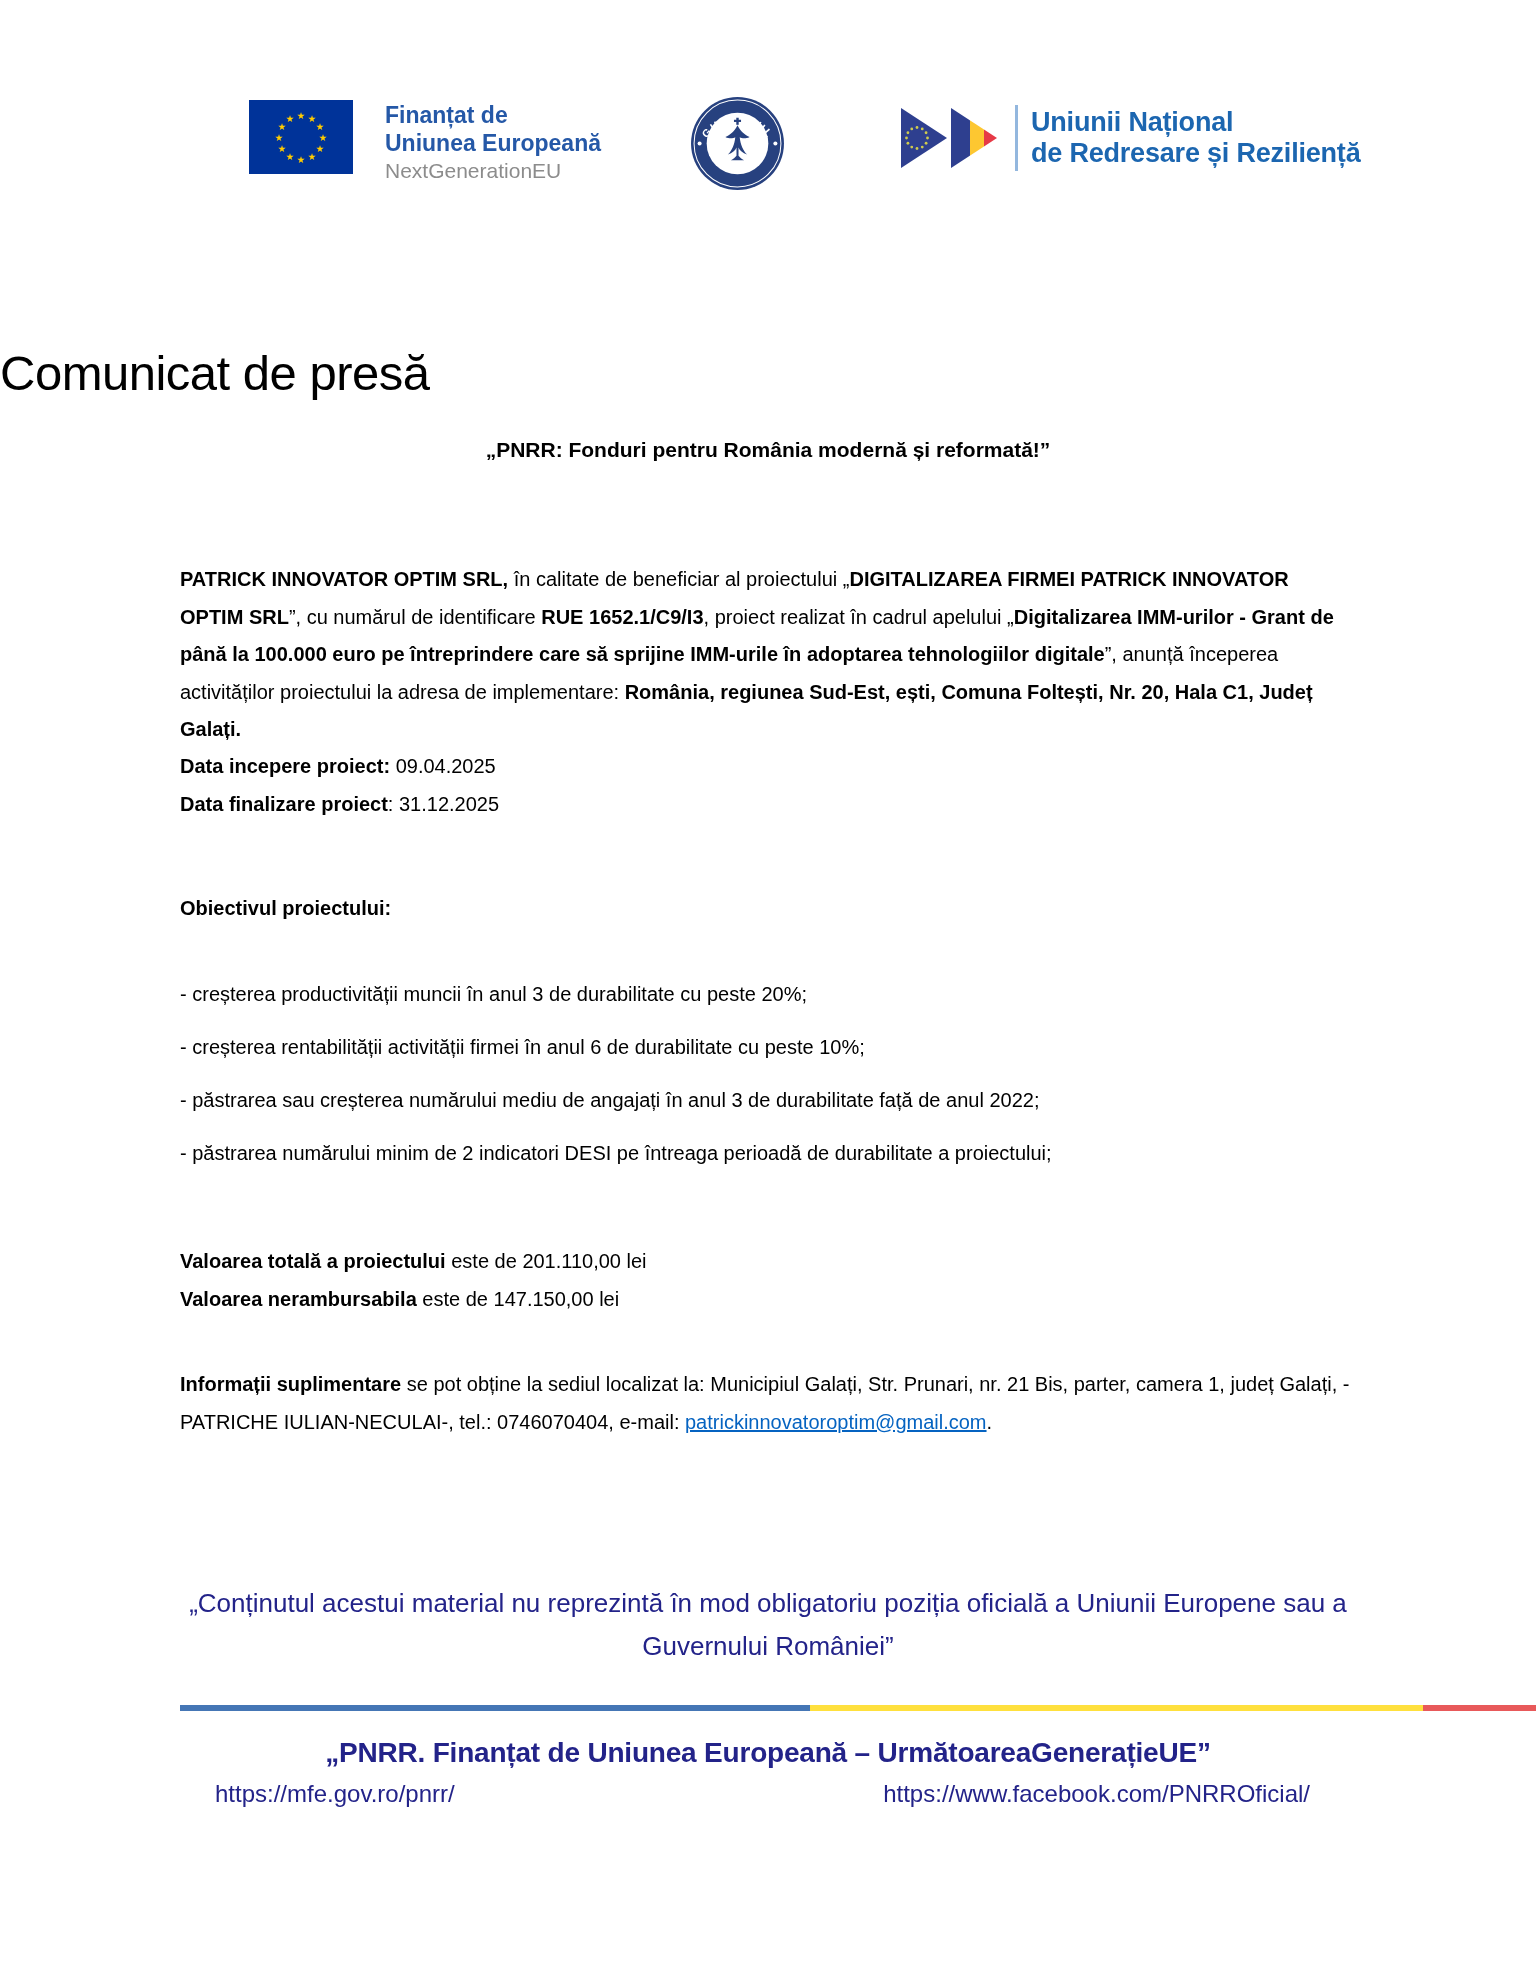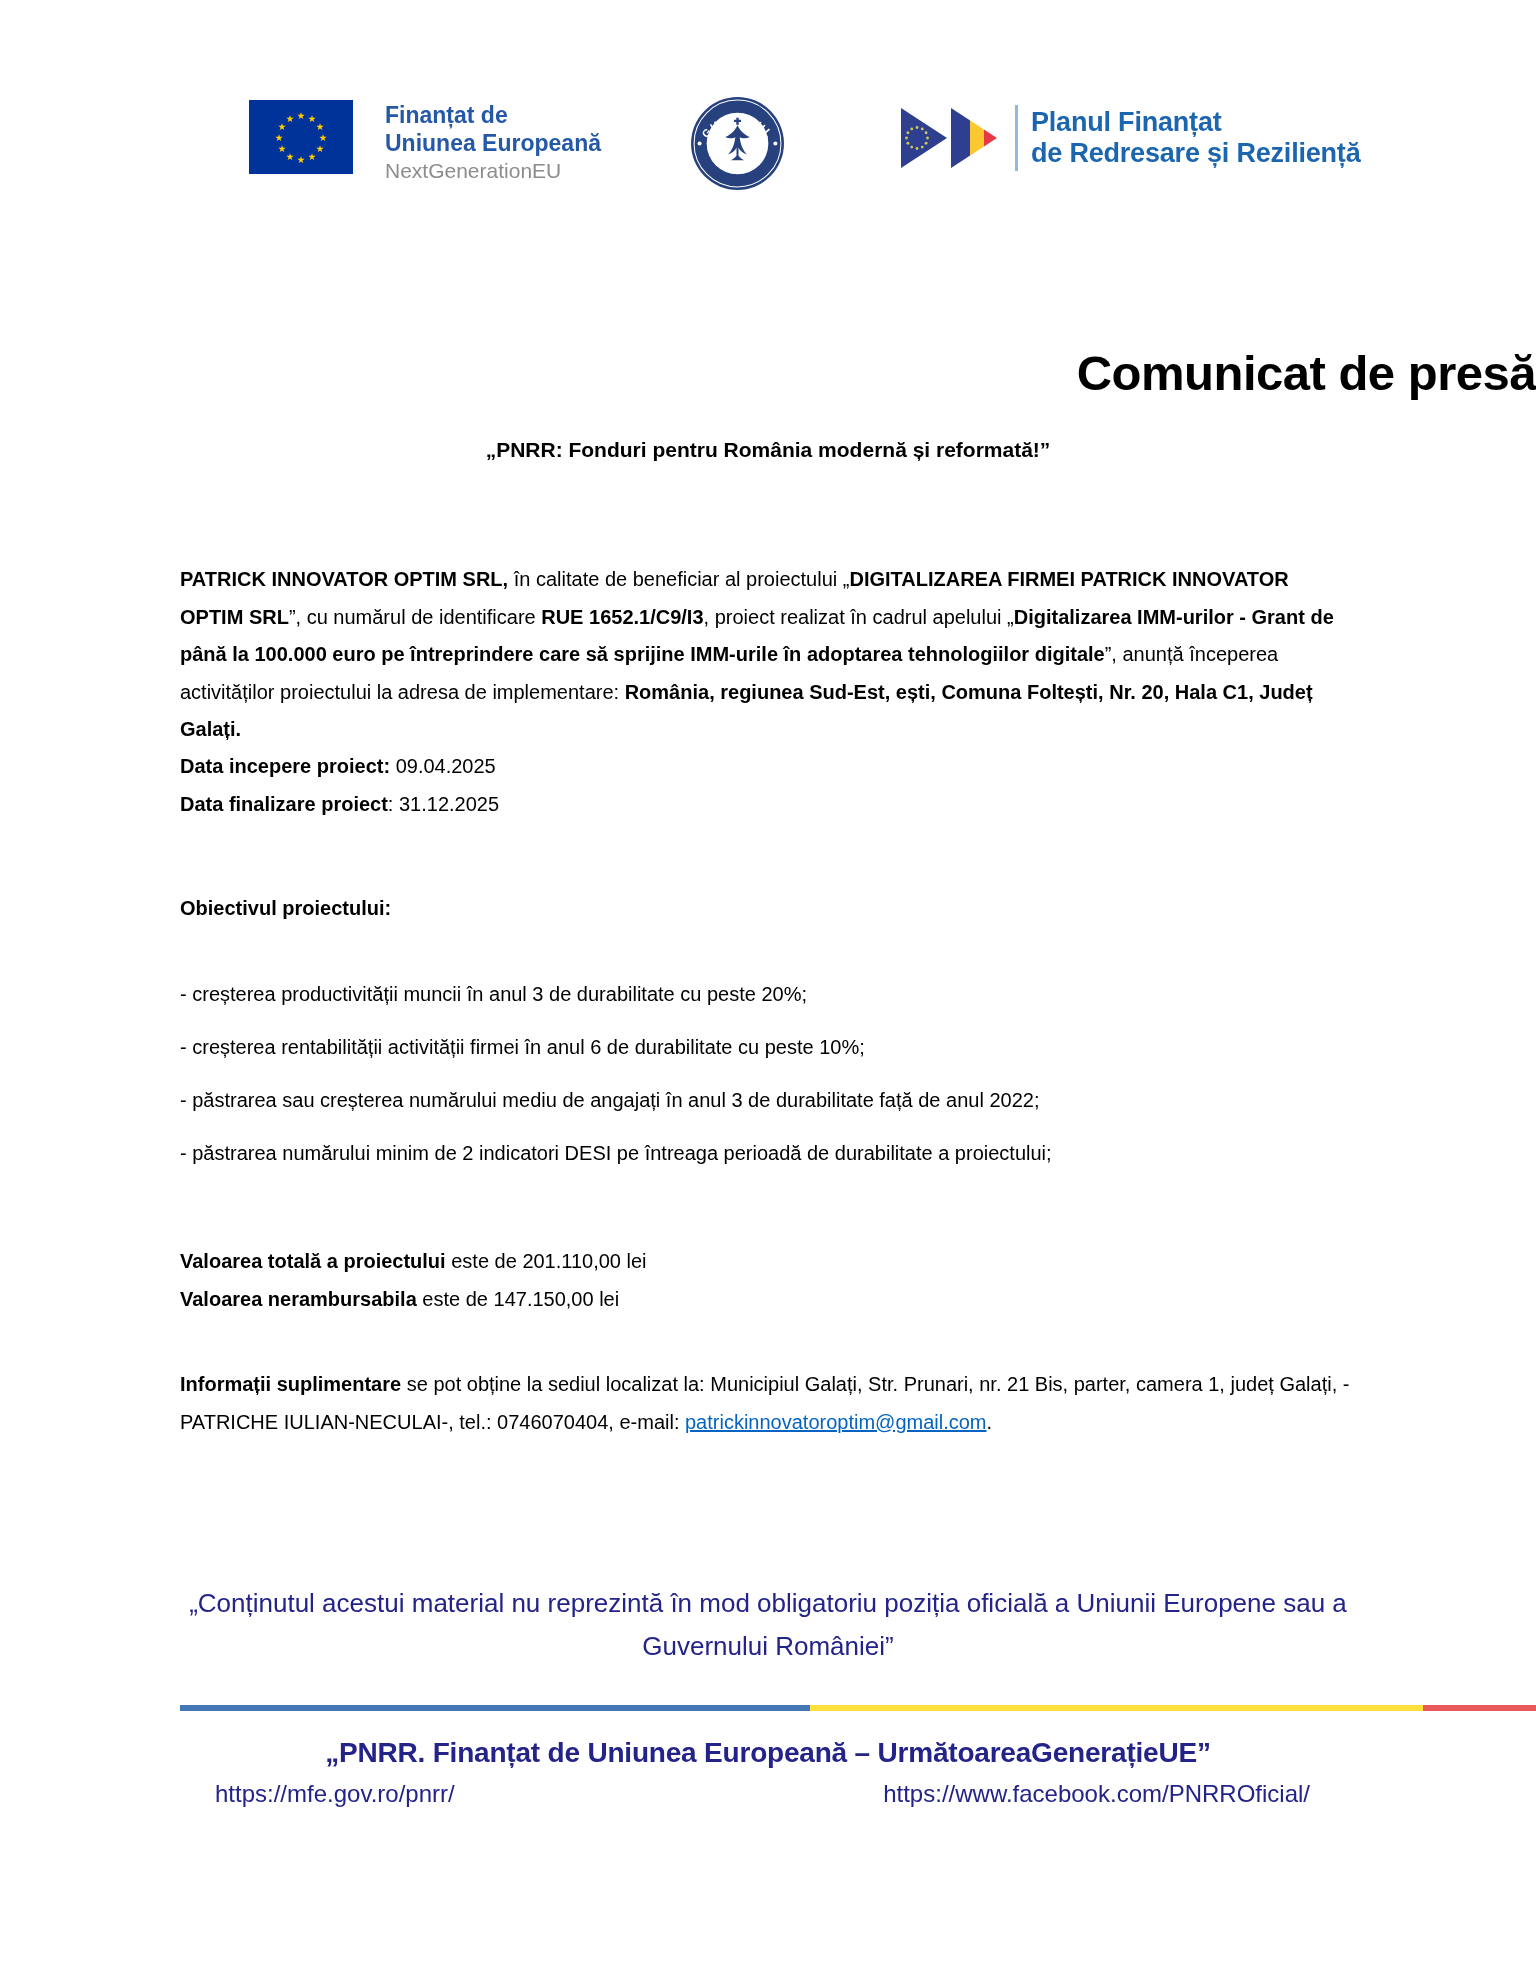--- a/index.html
+++ b/index.html
@@ -32,21 +32,21 @@
   .eu-text .l1,.eu-text .l2{font-size:23px;font-weight:bold;color:var(--logo-text-blue);line-height:28px}
   .eu-text .l3{font-size:21px;color:var(--logo-gray);line-height:27px;font-weight:400}
   .header-seal{position:absolute;left:689px;top:95px}
   .seal-svg{width:97px;height:97px;display:block}
   .seal-text{font-family:"Liberation Sans",sans-serif;font-weight:bold;fill:#fff;letter-spacing:1.5px}
   .header-pnrr{position:absolute;left:901px;top:105px;display:flex;align-items:center}
   .pnrr-tri{width:104px;height:62px;display:block}
   .pnrr-sep{width:3px;height:66px;background:#93b7de;margin-left:10px;margin-right:13px}
   .pnrr-text{font-weight:bold;color:var(--pnrr-blue);font-size:27px;line-height:31px;letter-spacing:-0.2px}
   
-  .doc-title{position:absolute;left:0;right:0;top:345px;text-align:right;font-size:49px;font-weight:bold;letter-spacing:-0.5px}
+  .doc-title{position:absolute;left:0;right:0;top:345px;text-align:left;font-size:49px;font-weight:normal;letter-spacing:-0.5px}
   .doc-subtitle{position:absolute;left:0;right:0;top:438px;text-align:center;font-size:21px;font-weight:bold}
   
   .section{position:absolute;left:180px;width:1176px;font-size:20px;line-height:37.5px}
   .sec-intro{top:561px}
   .sec-dates{top:748px}
   .sec-obj-head{top:890px;font-weight:bold}
   .sec-bullets{top:976px}
   .sec-bullets p{margin-bottom:15.5px}
   .sec-values{top:1243px}
   .sec-info{top:1366px}
@@ -150,21 +150,21 @@
         <polygon points="50,1 50,61 96,31"></polygon>
       </clipPath>
     <g clip-path="url(#tri2clip)">
       <rect x="50" y="0" width="19" height="62" fill="#2e3f8f"></rect>
       <rect x="69" y="0" width="14" height="62" fill="#fdc731"></rect>
       <rect x="83" y="0" width="13" height="62" fill="#e63946"></rect>
     </g>
   </svg>
   <div class="pnrr-sep"></div>
   <div class="pnrr-text">
-    <div>Planul Finanțat</div>
+    <div>Uniunii Național</div>
     <div>de Redresare și Reziliență</div>
   </div>
 </div>
 
 <h1 class="doc-title">Comunicat de presă</h1>
 <h2 class="doc-subtitle">„PNRR: Fonduri pentru România modernă și reformată!”</h2>
 
 <p class="section sec-intro"><span class="run-bold">PATRICK INNOVATOR OPTIM SRL,</span><span class="run"> în calitate de beneficiar al proiectului „</span><span class="run-bold">DIGITALIZAREA FIRMEI PATRICK INNOVATOR OPTIM SRL</span><span class="run">”, cu numărul de identificare </span><span class="run-bold">RUE 1652.1/C9/I3</span><span class="run">, proiect realizat în cadrul apelului „</span><span class="run-bold">Digitalizarea IMM-urilor - Grant de până la 100.000 euro pe întreprindere care să sprijine IMM-urile în adoptarea tehnologiilor digitale</span><span class="run">”, anunță începerea activităților proiectului la adresa de implementare: </span><span class="run-bold">România, regiunea Sud-Est, ești, Comuna Foltești, Nr. 20, Hala C1, Județ Galați.</span></p>
 
 <div class="section sec-dates">

